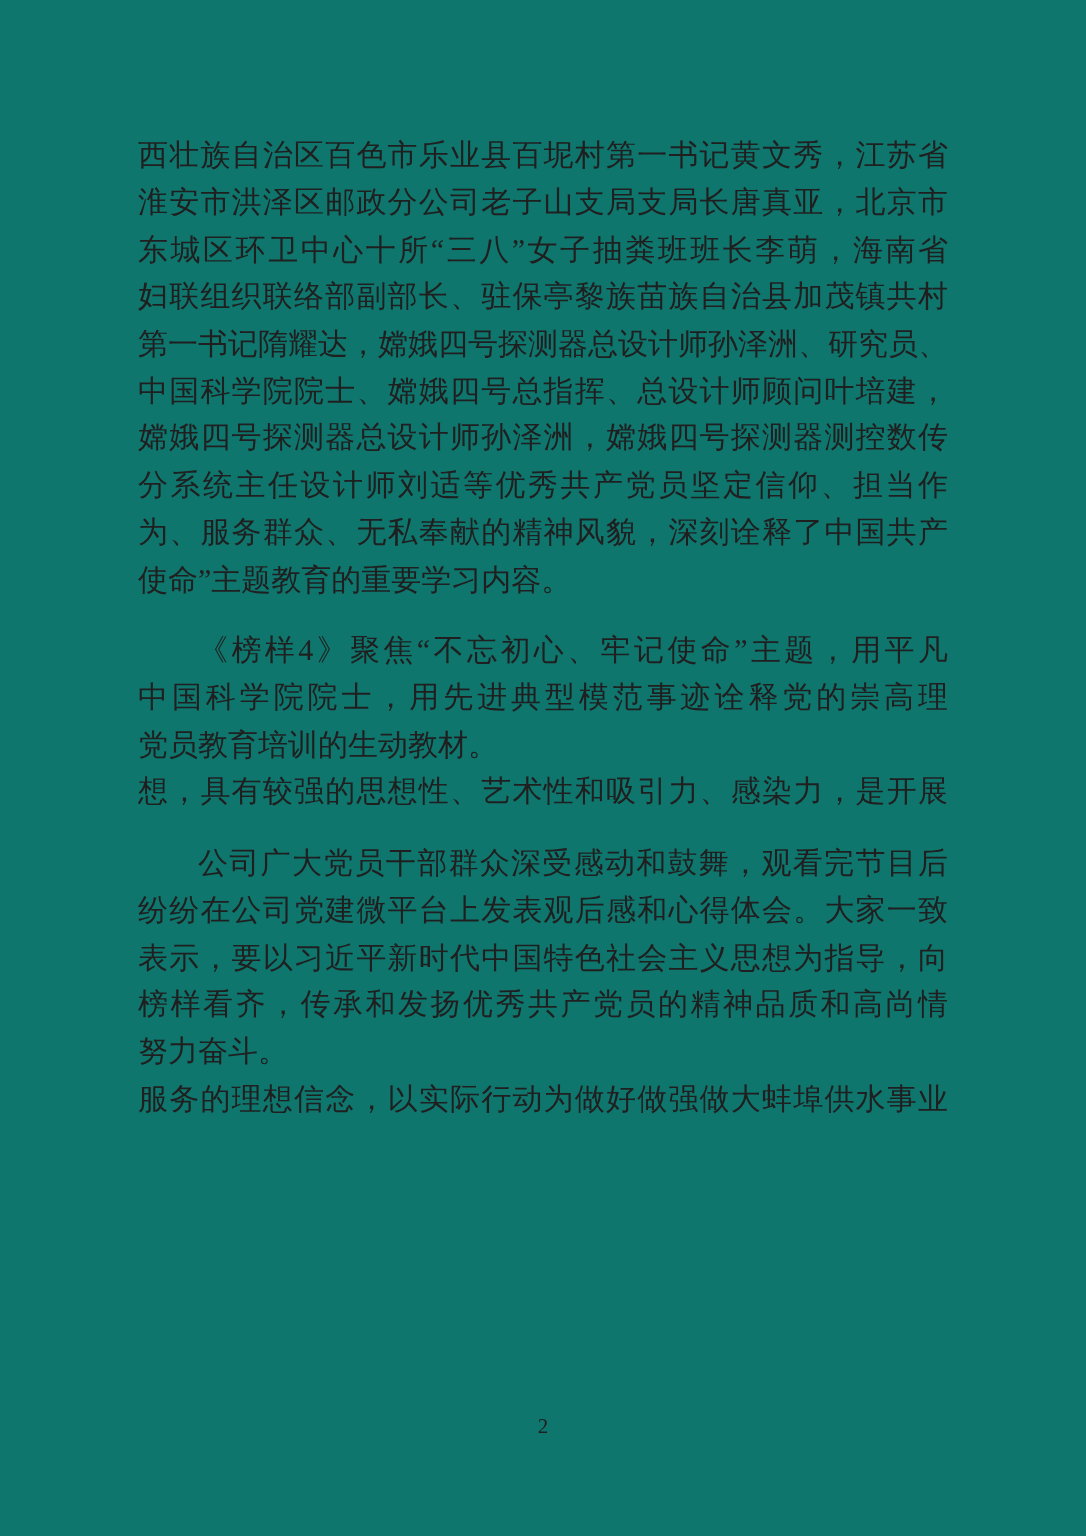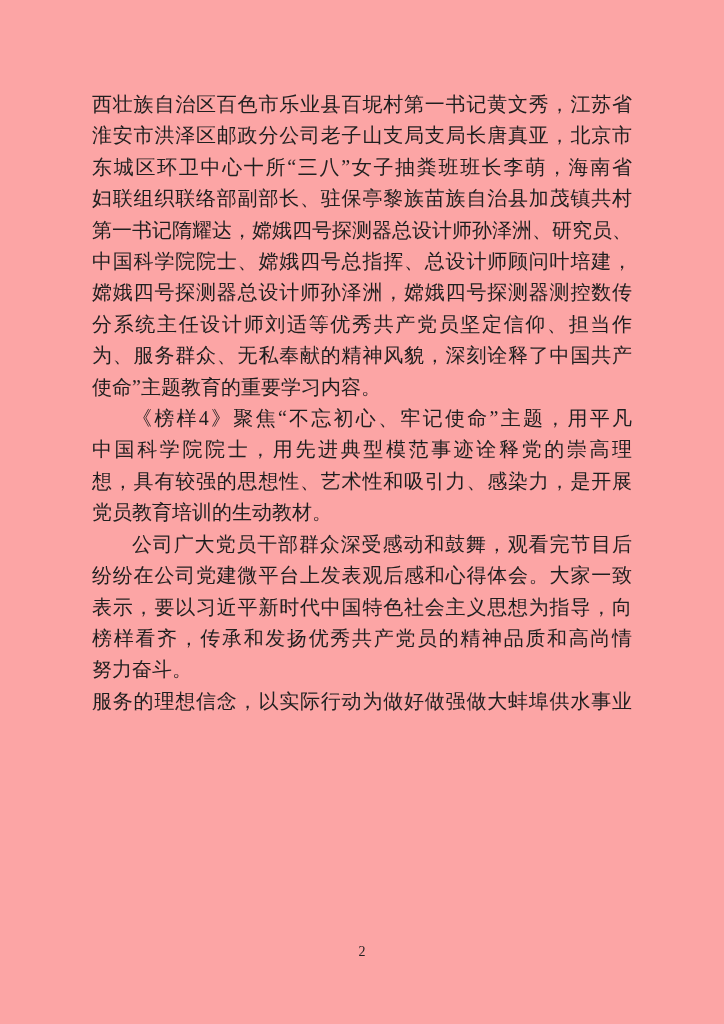--- a/index.html
+++ b/index.html
@@ -4,21 +4,21 @@
 <style>
   html, body {
     margin: 0;
     padding: 0;
     background: #ffffff;
   }
   .page {
     position: relative;
     width: 724px;
     height: 1024px;
-    background: #fca5a5;
+    background: #0f766e;
     overflow: hidden;
     font-family: "Liberation Serif", serif;
     color: #1f1f1f;
   }
   .body-text {
     position: absolute;
     left: 92px;
     top: 89px;
     width: 540px;
   }
@@ -33,20 +33,21 @@
     line-height: 31.4px;
     text-align: justify;
     text-align-last: justify;
     letter-spacing: 0;
   }
   .line.last {
     text-align-last: left;
   }
   .line.indent {
     text-indent: 40px;
+    margin-top: 16px;
   }
   .footer {
     position: absolute;
     left: 0;
     top: 942px;
     width: 724px;
     text-align: center;
   }
   .page-number {
     font-size: 14px;
@@ -69,22 +70,22 @@
       <p class="line">中国科学院院士、嫦娥四号总指挥、总设计师顾问叶培建，</p>
       <p class="line">嫦娥四号探测器总设计师孙泽洲，嫦娥四号探测器测控数传</p>
       <p class="line">分系统主任设计师刘适等优秀共产党员坚定信仰、担当作</p>
       <p class="line">为、服务群众、无私奉献的精神风貌，深刻诠释了中国共产</p>
       <p class="line last">使命”主题教育的重要学习内容。</p>
     </section>
 
     <section class="paragraph">
       <p class="line indent">《榜样4》聚焦“不忘初心、牢记使命”主题，用平凡</p>
       <p class="line">中国科学院院士，用先进典型模范事迹诠释党的崇高理</p>
+      <p class="line last">党员教育培训的生动教材。</p>
       <p class="line">想，具有较强的思想性、艺术性和吸引力、感染力，是开展</p>
-      <p class="line last">党员教育培训的生动教材。</p>
     </section>
 
     <section class="paragraph">
       <p class="line indent">公司广大党员干部群众深受感动和鼓舞，观看完节目后</p>
       <p class="line">纷纷在公司党建微平台上发表观后感和心得体会。大家一致</p>
       <p class="line">表示，要以习近平新时代中国特色社会主义思想为指导，向</p>
       <p class="line">榜样看齐，传承和发扬优秀共产党员的精神品质和高尚情</p>
       <p class="line last">努力奋斗。</p>
       <p class="line">服务的理想信念，以实际行动为做好做强做大蚌埠供水事业</p>
     </section>

